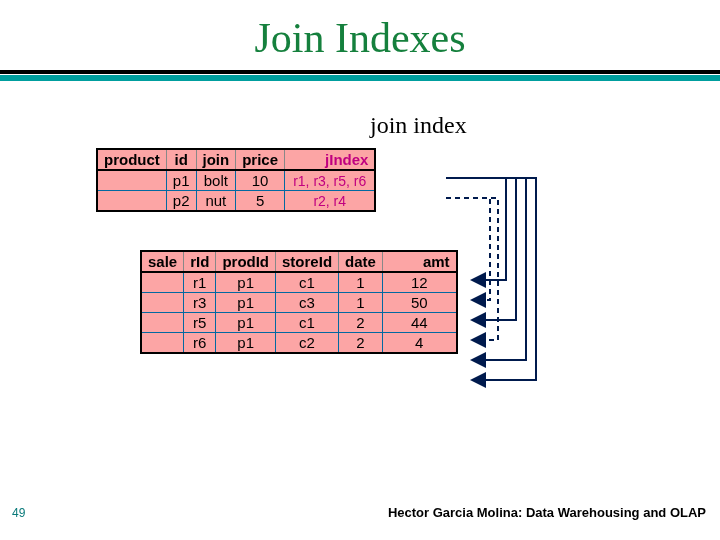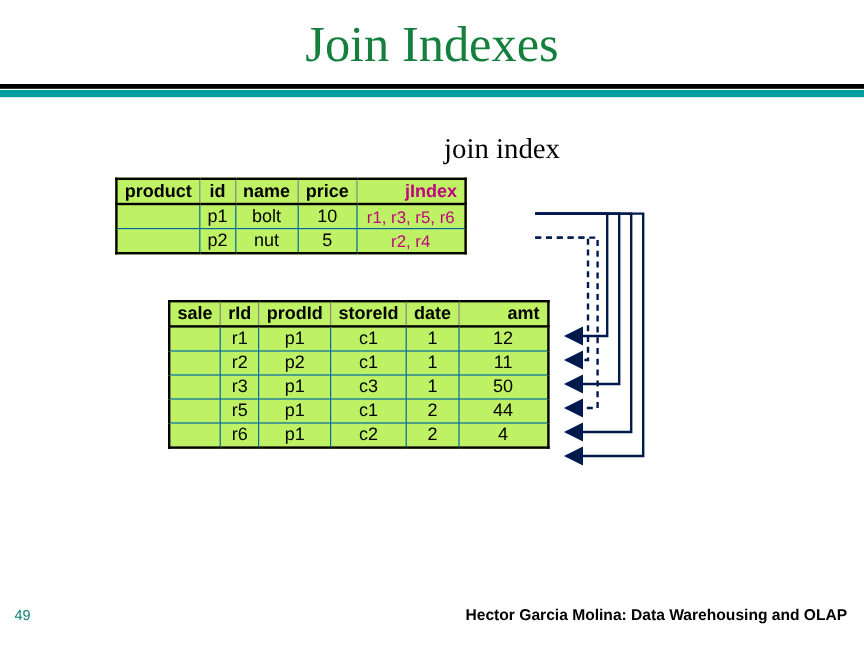--- a/index.html
+++ b/index.html
@@ -28,21 +28,21 @@
     top: 112px;
     left: 370px;
     font-family: "Times New Roman", Times, serif;
     font-size: 24px;
     color: #000;
   }
   table {
     border-collapse: collapse;
     position: absolute;
     font-size: 15px;
-    background: #bef264;
+    background: #fca5a5;
   }
   table td, table th {
     border: 1px solid #0369a1;
     padding: 1px 6px;
     text-align: center;
     white-space: nowrap;
   }
   table th {
     font-weight: bold;
     border-bottom: 2px solid #000;
@@ -90,21 +90,21 @@
   <div class="hr2"></div>
 </div>
 
 <div class="label-join">join index</div>
 
 <table class="prod-table">
   <tbody>
       <tr>
     <th>product</th>
     <th>id</th>
-    <th>name</th>
+    <th>join</th>
     <th>price</th>
     <th class="jindex-head">jIndex</th>
   </tr>
   <tr>
     <td></td>
     <td>p1</td>
     <td>bolt</td>
     <td>10</td>
     <td class="jindex-cell">r1, r3, r5, r6</td>
   </tr>
@@ -128,28 +128,20 @@
     <th>date</th>
     <th>amt</th>
   </tr>
   <tr>
         <td></td>
         <td>r1</td>
         <td>p1</td>
         <td>c1</td>
         <td>1</td>
         <td>12</td>
-      </tr>
-  <tr>
-        <td></td>
-        <td>r2</td>
-        <td>p2</td>
-        <td>c1</td>
-        <td>1</td>
-        <td>11</td>
       </tr>
   <tr>
         <td></td>
         <td>r3</td>
         <td>p1</td>
         <td>c3</td>
         <td>1</td>
         <td>50</td>
       </tr>
   <tr>

